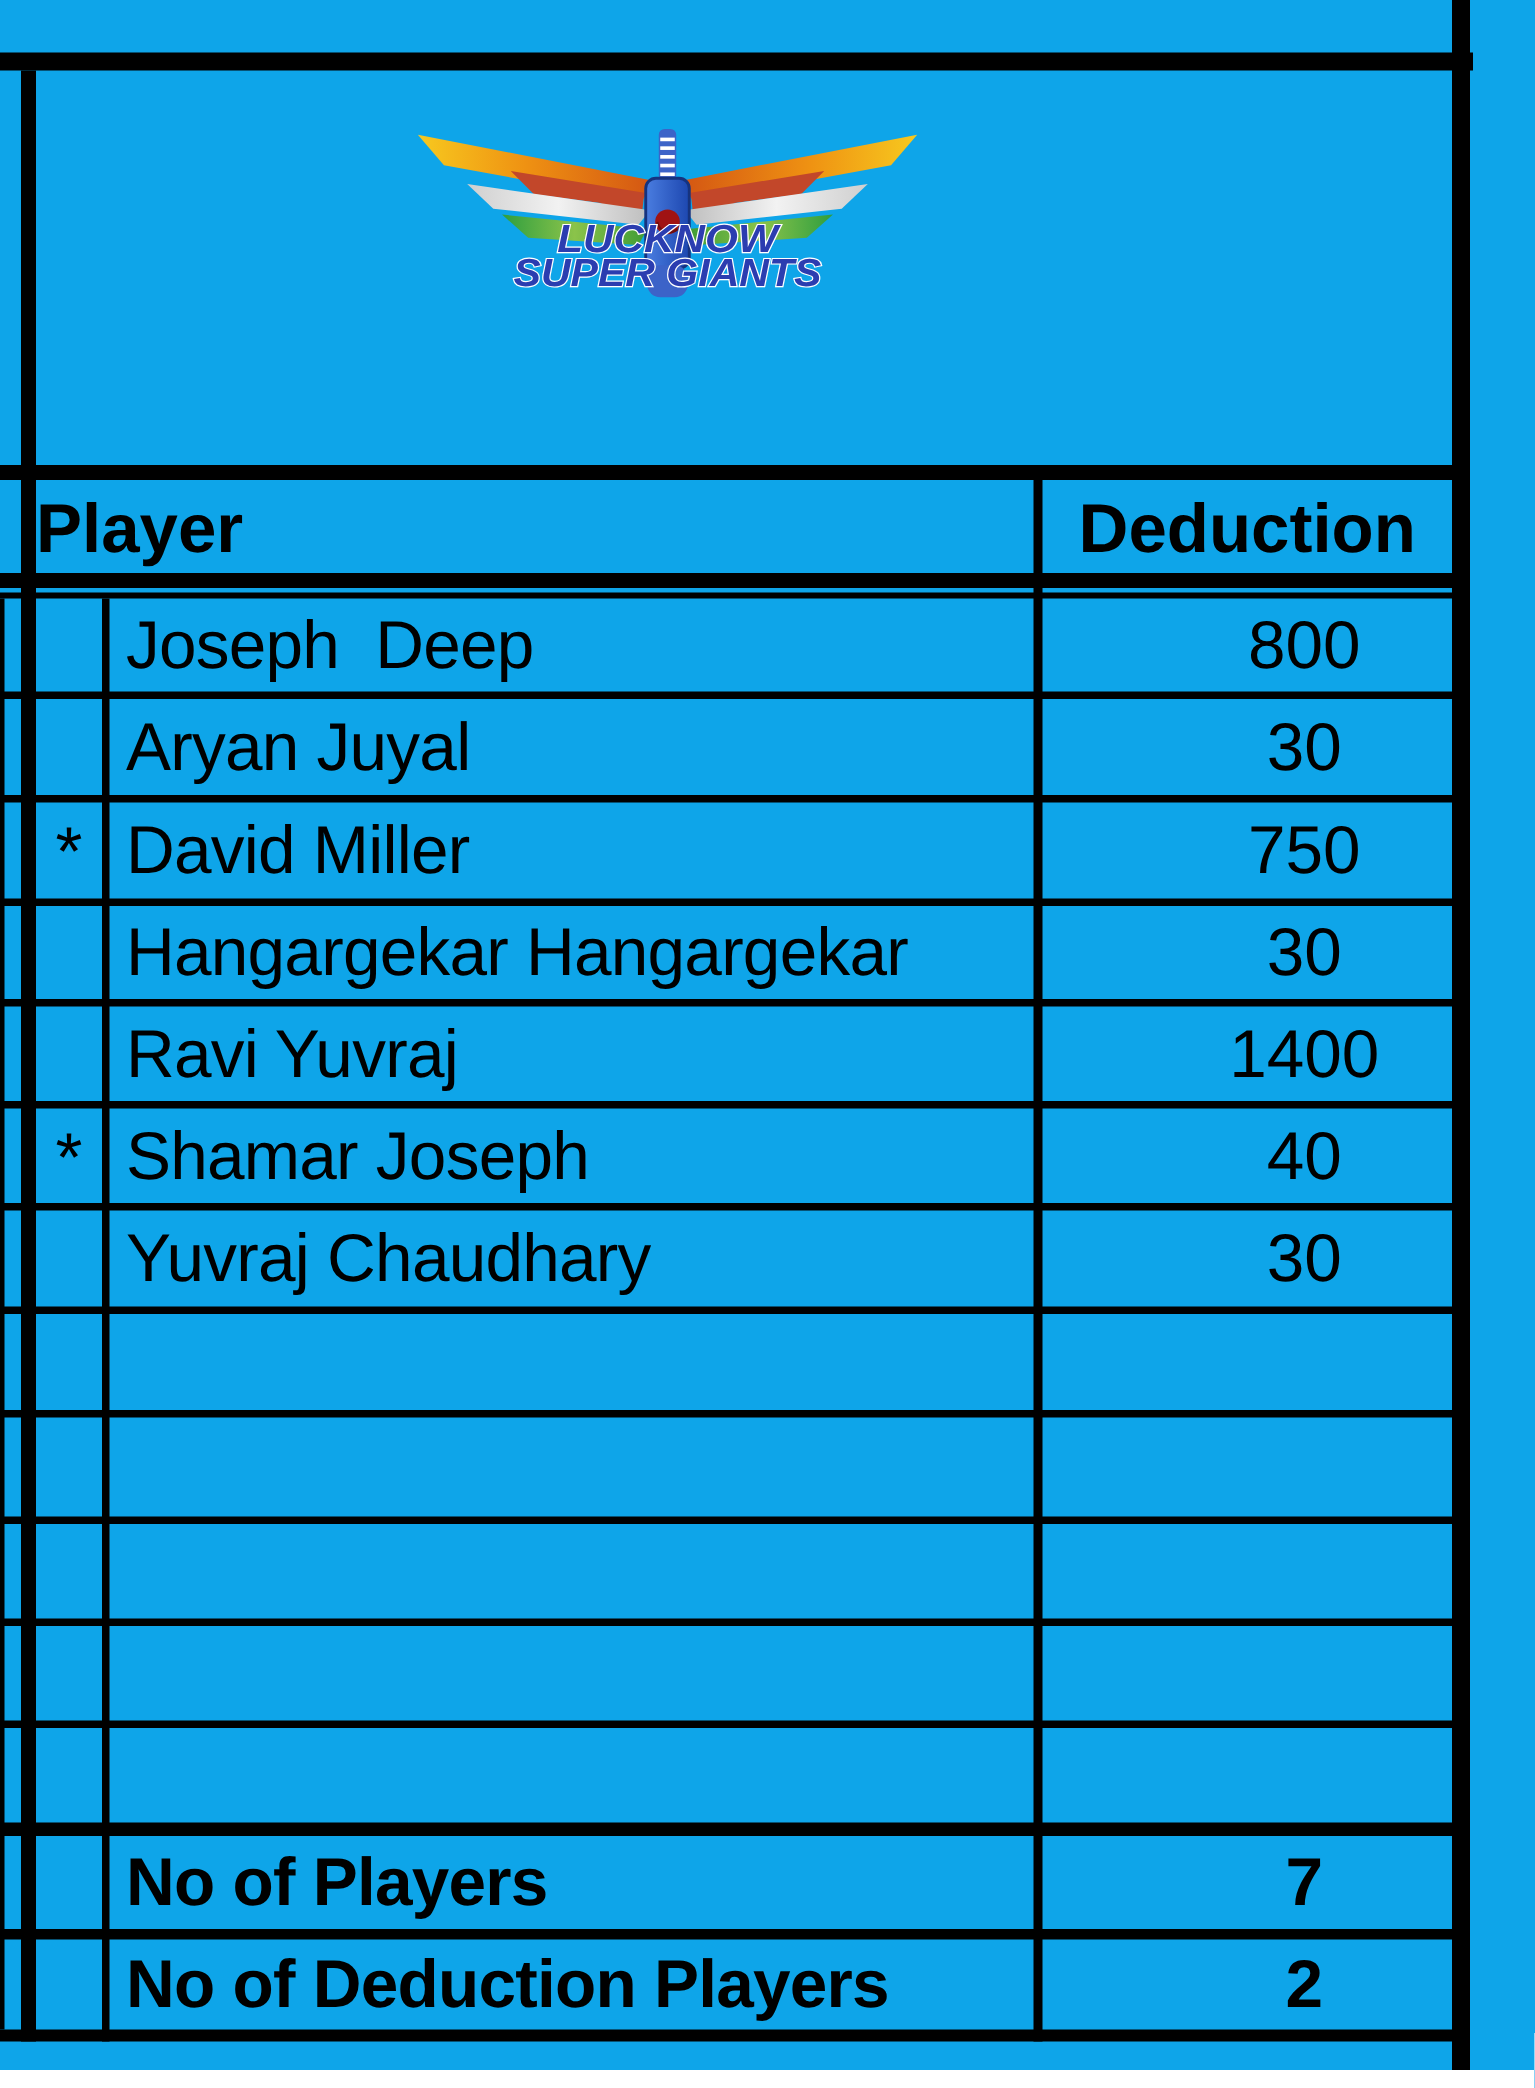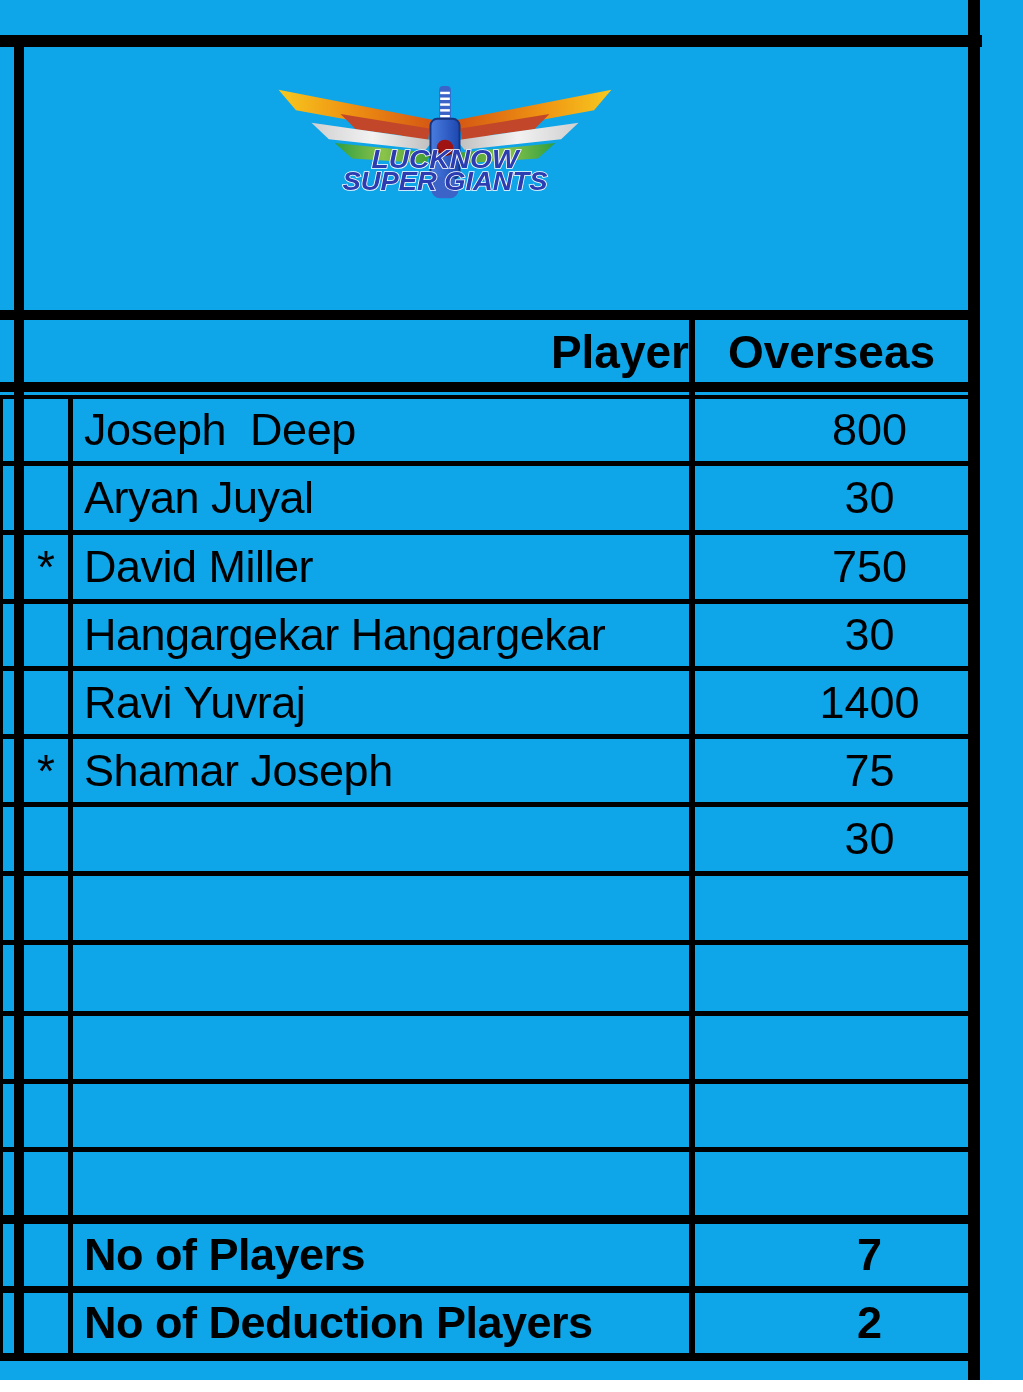--- a/index.html
+++ b/index.html
@@ -5,21 +5,21 @@
   html,body{margin:0;padding:0;background:#ffffff;}
   .page{position:relative;width:1023px;height:1380px;background:#0ea5e9;
         font-family:"Liberation Sans",sans-serif;color:#000;overflow:hidden;}
   .line{position:absolute;background:#000;}
   .row{position:absolute;left:0;width:968px;}
   .cell{position:absolute;top:0;bottom:0;display:flex;align-items:center;overflow:hidden;}
   .cell-text{white-space:pre;}
   .ast{left:24px;width:44px;justify-content:center;font-size:46px;}
   .name{left:84px;width:602px;justify-content:flex-start;font-size:45px;letter-spacing:-0.5px;}
   .ded{left:695px;width:273px;justify-content:center;font-size:45px;margin-left:38px;}
-  .hdr-player{left:24px;width:665px;justify-content:flex-end;font-size:46px;font-weight:bold;}
+  .hdr-player{left:24px;width:665px;justify-content:flex-start;font-size:46px;font-weight:bold;}
   .hdr-ded{left:695px;width:273px;justify-content:center;font-size:46px;font-weight:bold;}
   .bold{font-weight:bold;}
   .logo-wrap{position:absolute;left:269px;top:84px;width:352px;height:120px;}
   .lsg-text{font-family:"Liberation Sans",sans-serif;font-weight:bold;font-style:italic;
             fill:#2b3db0;stroke:#ffffff;stroke-width:1.6px;paint-order:stroke;}
 </style>
 </head>
 <body>
 
 <div class="page">
@@ -73,21 +73,21 @@
       <text class="lsg-text" x="180" y="87" font-size="27" text-anchor="middle" textLength="152" lengthAdjust="spacingAndGlyphs">LUCKNOW</text>
       <text class="lsg-text" x="180" y="110" font-size="27" text-anchor="middle" textLength="212" lengthAdjust="spacingAndGlyphs">SUPER GIANTS</text>
     </svg>
   </div>
 
   <div class="row" style="top:322px;height:60px;">
     <div class="cell hdr-player">
       <span class="cell-text">Player</span>
     </div>
     <div class="cell hdr-ded">
-      <span class="cell-text">Overseas</span>
+      <span class="cell-text">Deduction</span>
     </div>
   </div>
 
   <div class="row" style="top:399px;height:62px;">
     <div class="cell ast">
         <span class="cell-text"></span>
       </div>
     <div class="cell name">
         <span class="cell-text">Joseph  Deep</span>
       </div>
@@ -140,26 +140,29 @@
       </div>
   </div>
   <div class="row" style="top:739px;height:63px;">
     <div class="cell ast">
         <span class="cell-text">*</span>
       </div>
     <div class="cell name">
         <span class="cell-text">Shamar Joseph</span>
       </div>
     <div class="cell ded">
-        <span class="cell-text">75</span>
+        <span class="cell-text">40</span>
       </div>
   </div>
   <div class="row" style="top:807px;height:64px;">
     <div class="cell ast">
         <span class="cell-text"></span>
+      </div>
+    <div class="cell name">
+        <span class="cell-text">Yuvraj Chaudhary</span>
       </div>
     <div class="cell ded">
         <span class="cell-text">30</span>
       </div>
   </div>
   <div class="row" style="top:876px;height:64px;">
     <div class="cell ast">
         <span class="cell-text"></span>
       </div>
     <div class="cell name">

